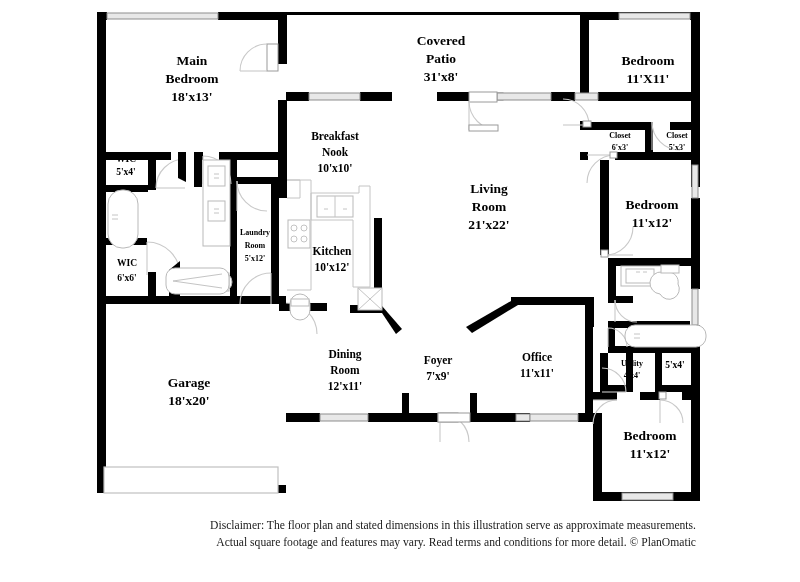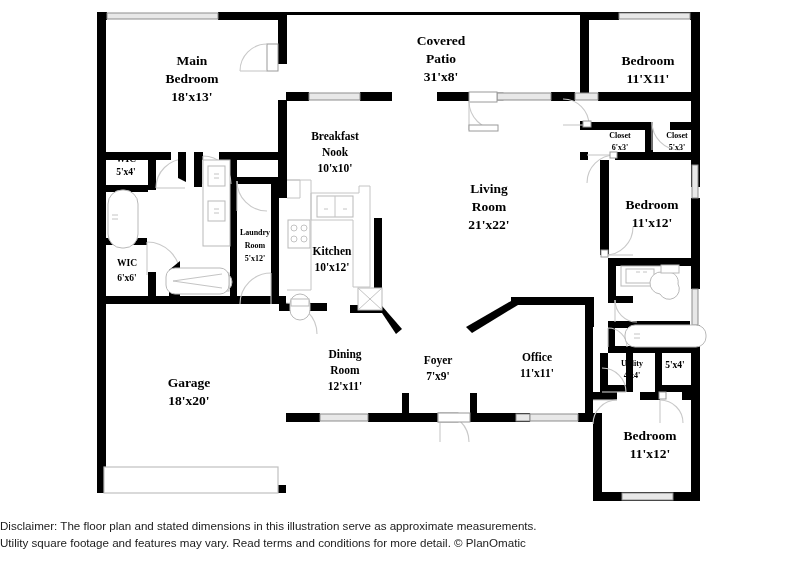--- a/index.html
+++ b/index.html
@@ -69,22 +69,22 @@
   .garage-door {
     fill: #ffffff;
     stroke: #c0c0c0;
     stroke-width: 1.2;
   }
   #disclaimer {
     position: absolute;
     left: 0;
     top: 518px;
     width: 696px;
-    text-align: left;
-    font-family: Liberation Sans, sans-serif;
+    text-align: right;
+    font-family: Liberation Serif, serif;
     font-size: 11.6px;
     line-height: 16.5px;
     color: #1a1a1a;
   }
   #disclaimer div { white-space: nowrap; }
 </style>
 </head>
 <body>
 
 <div id="plan-wrap">
@@ -401,14 +401,14 @@
     <text class="room-label lbl-xs" x="632" y="376">4'x4'</text>
 
     <text class="room-label lbl-sm" x="675" y="366">5'x4'</text>
   </g>
 
 </svg>
 </div>
 
 <div id="disclaimer">
   <div>Disclaimer: The floor plan and stated dimensions in this illustration serve as approximate measurements.</div>
-  <div>Utility square footage and features may vary. Read terms and conditions for more detail. © PlanOmatic</div>
+  <div>Actual square footage and features may vary. Read terms and conditions for more detail. © PlanOmatic</div>
 </div>
 
 </body></html>

